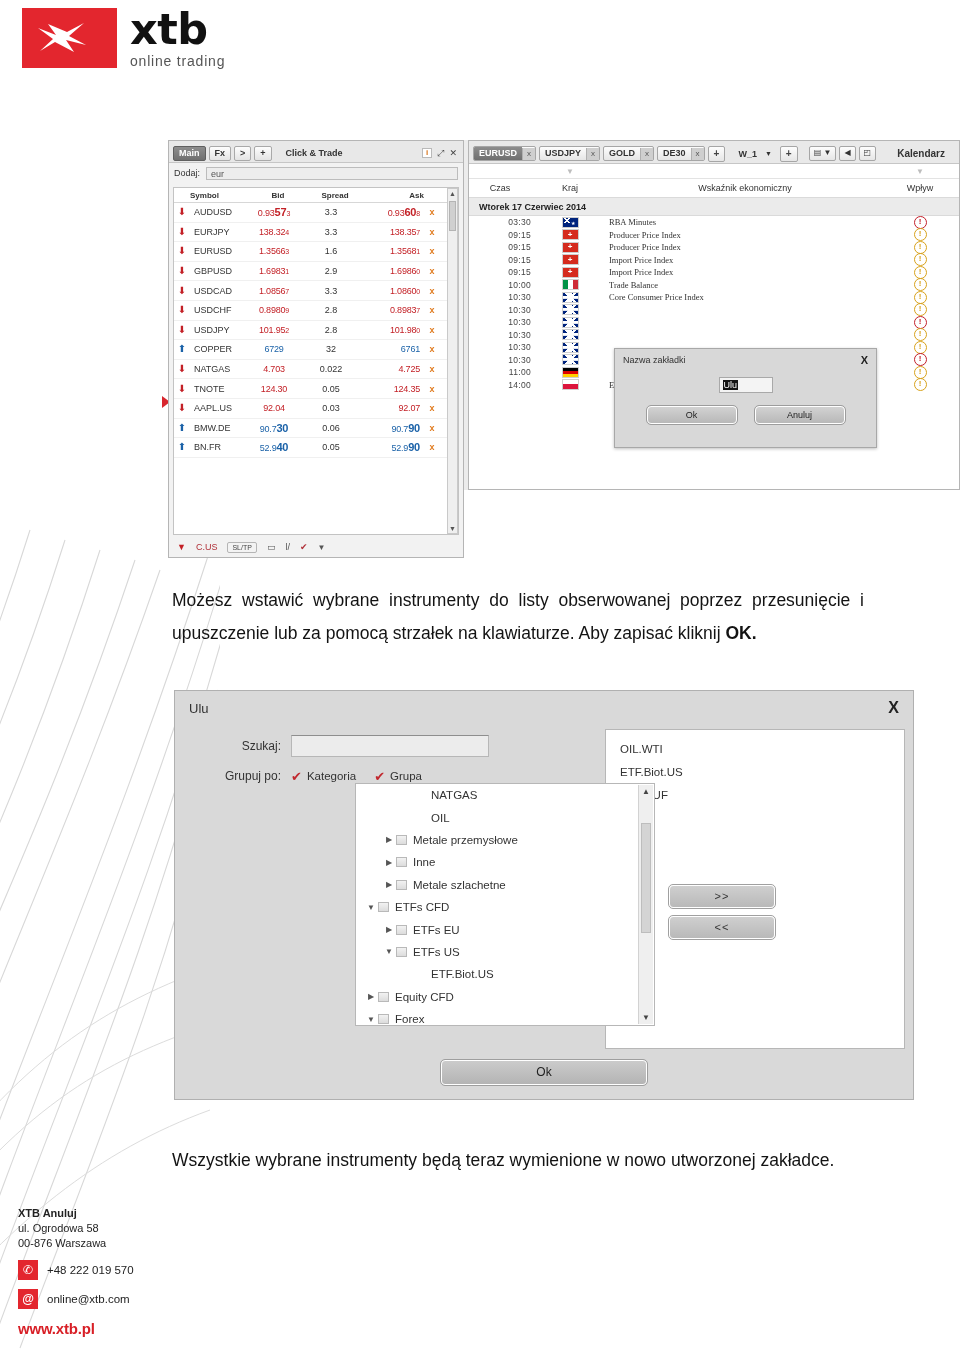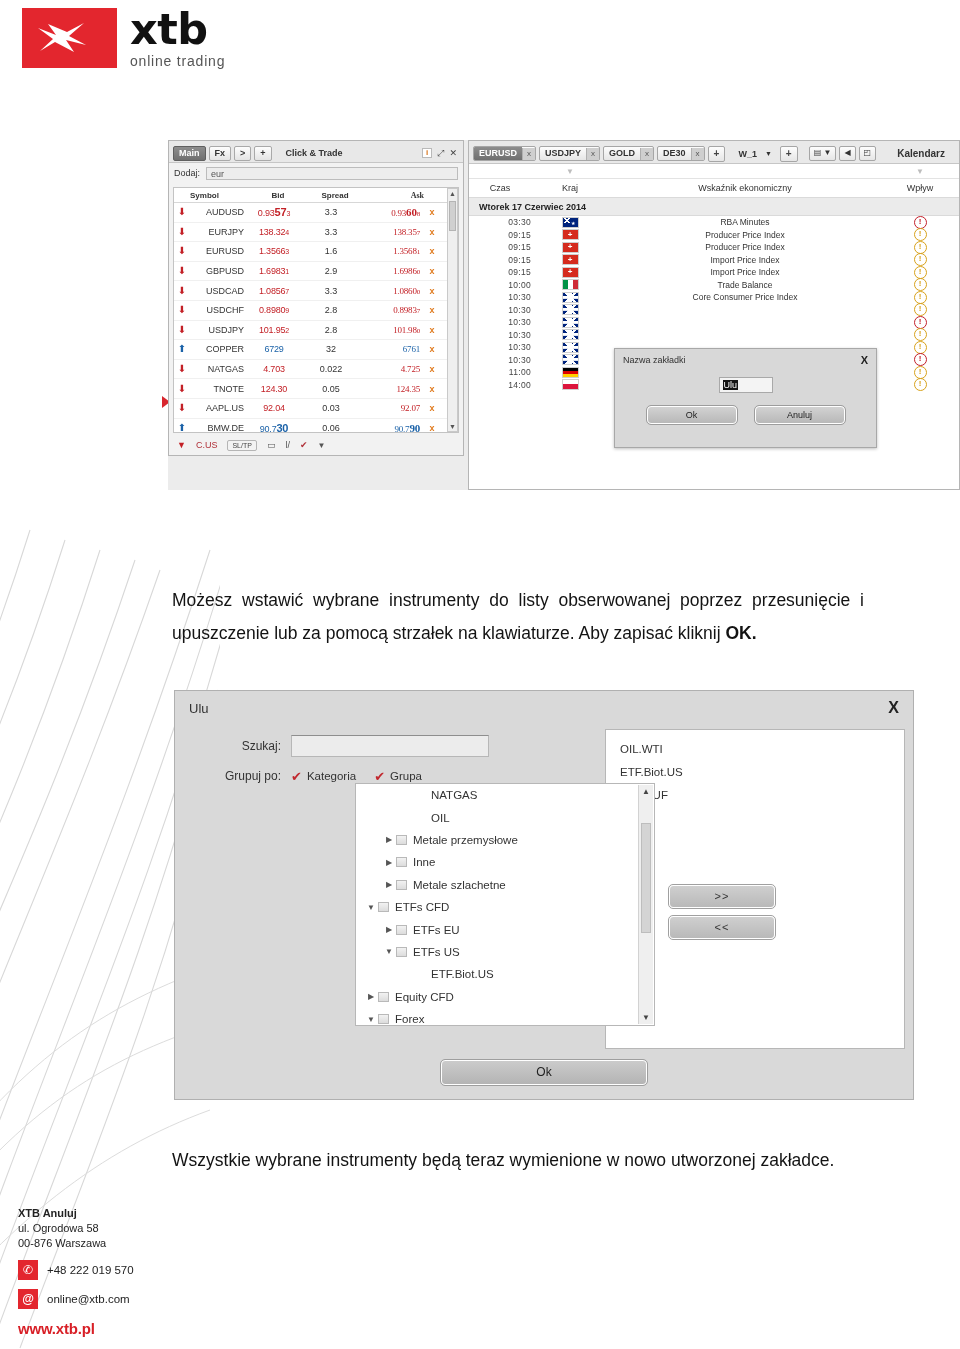--- a/index.html
+++ b/index.html
@@ -21,21 +21,21 @@
   .logo-text{line-height:1;}
   .logo-word{font-size:43px;font-weight:bold;letter-spacing:-0.5px;color:#111;font-family:"DejaVu Sans",sans-serif;}
   .logo-sub{font-size:14px;color:#555;letter-spacing:0.8px;margin-top:3px;font-family:"Liberation Sans",sans-serif;}
 
   
   .shot{position:absolute;z-index:2;background:#f1f1f1;border:1px solid #b9b9b9;box-sizing:border-box;}
 
   
   #platform-shot{left:168px;top:140px;width:792px;height:350px;background:#ececec;border:none;}
 
-  .mw-panel{position:absolute;left:0;top:0;width:296px;height:316px;background:#f2f2f2;
+  .mw-panel{position:absolute;left:0;top:0;width:296px;height:418px;background:#f2f2f2;
             border:1px solid #b5b5b5;box-sizing:border-box;}
   .mw-tabrow{display:flex;align-items:center;height:22px;padding:3px 3px 0 4px;gap:3px;
              background:#e8e8e8;border-bottom:1px solid #c6c6c6;box-sizing:border-box;}
   .tabbtn{font-size:9px;font-weight:bold;padding:2px 5px;border:1px solid #a9a9a9;border-radius:2px;
           background:linear-gradient(#fdfdfd,#e4e4e4);color:#333;line-height:1;white-space:nowrap;}
   .tabbtn.active{background:linear-gradient(#8d8d8d,#707070);color:#fff;border-color:#5f5f5f;}
   .tab-ct{font-size:9px;font-weight:bold;color:#333;padding:2px 10px;border:1px solid transparent;white-space:nowrap;}
   .mw-icons{margin-left:auto;display:flex;align-items:center;gap:5px;padding-right:3px;}
   .ic{font-size:9px;color:#444;line-height:1;}
   .ic.info{color:#d8731a;border:1px solid #b9b9b9;background:#fff;padding:0 3px;font-weight:bold;font-size:8px;}
@@ -43,24 +43,24 @@
   .mw-add{display:flex;align-items:center;height:20px;padding:0 5px;gap:6px;background:#f2f2f2;}
   .mw-add .lbl{font-size:9px;color:#333;}
   .mw-add .fld{flex:1;height:13px;background:#ededed;border:1px solid #bcbcbc;font-size:9px;
                color:#555;padding:0 4px;line-height:13px;box-sizing:border-box;}
 
   .mw-table{position:absolute;left:4px;top:46px;right:4px;bottom:22px;background:#fff;
             border:1px solid #c3c3c3;box-sizing:border-box;overflow:hidden;}
   .mw-head{display:flex;font-size:8px;font-weight:bold;color:#333;height:14px;align-items:center;
            border-bottom:1px solid #d7d7d7;background:#fff;}
   .col-a{width:16px;} .col-sym{width:58px;} .col-bid{width:60px;text-align:center;}
-  .col-spr{width:54px;text-align:center;} .col-ask{width:62px;text-align:right;font-family:Liberation Serif, serif;} .col-x{width:24px;text-align:center;}
+  .col-spr{width:54px;text-align:center;} .col-ask{width:62px;text-align:right;} .col-x{width:24px;text-align:center;}
   .mw-row{display:flex;align-items:center;height:18.6px;font-size:9px;border-bottom:1px solid #f0f0f0;}
   .mw-row .sym{color:#333;font-size:9px;overflow:hidden;white-space:nowrap;text-overflow:clip;padding-left:4px;
-               width:54px;box-sizing:border-box;text-align:right;}
+               width:54px;box-sizing:border-box;}
   .arrow{font-size:10px;line-height:1;text-align:center;width:16px;}
   .dn{color:#c32026;} .up{color:#1b62a8;}
   .px{font-variant-numeric:tabular-nums;letter-spacing:-0.2px;}
   .px b{font-size:11px;}
   .px sub{font-size:7px;vertical-align:baseline;}
   .spread{color:#333;}
   .xcell{color:#e07b1f;font-size:9px;font-weight:bold;}
   .mw-scroll{position:absolute;right:5px;top:47px;width:11px;bottom:23px;background:#efefef;border:1px solid #c9c9c9;box-sizing:border-box;}
   .mw-scroll .thumb{position:absolute;left:1px;right:1px;top:12px;height:28px;background:#d0d0d0;border:1px solid #b4b4b4;}
   .mw-scroll .ar{position:absolute;left:0;right:0;font-size:7px;text-align:center;color:#555;}
@@ -94,21 +94,21 @@
   .funnel{font-size:8px;color:#bdbdbd;}
   .cal-head{display:flex;font-size:9px;color:#333;height:18px;align-items:center;background:#fff;}
   .cc-time{width:62px;text-align:center;} .cc-country{width:78px;text-align:center;}
   .cc-ind{flex:1;text-align:center;} .cc-imp{width:78px;text-align:center;}
   .cal-daterow{height:17px;display:flex;align-items:center;padding-left:10px;font-size:9px;font-weight:bold;
                color:#222;background:#ebebeb;border-top:1px solid #dadada;border-bottom:1px solid #dadada;}
   .cal-row{display:flex;align-items:center;height:12.5px;font-size:8.5px;color:#333;}
   .cal-row .t{width:62px;text-align:right;color:#444;letter-spacing:0.3px;}
   .cal-row .f{width:78px;display:flex;justify-content:center;}
   .flag{width:17px;height:11px;border:1px solid #cfcfcf;box-sizing:border-box;display:block;}
-  .cal-row .n{flex:1;text-align:center;}
+  .cal-row .n{flex:1;text-align:left;font-family:Liberation Serif, serif;}
   .cal-row .i{width:78px;text-align:center;}
   .bang{display:inline-block;width:11px;height:11px;border-radius:50%;border:1.4px solid #d8a21b;
         color:#d8a21b;font-size:8px;line-height:9px;font-weight:bold;text-align:center;}
   .bang.hi{border-color:#c3202a;color:#c3202a;}
 
   
   .mini-modal{position:absolute;left:145px;top:207px;width:263px;height:100px;background:#d8d8d8;
               border:1px solid #a8a8a8;box-shadow:0 1px 3px rgba(0,0,0,.25);box-sizing:border-box;}
   .mini-modal .mhead{display:flex;align-items:center;height:22px;padding:0 8px;font-size:9px;color:#333;}
   .mini-modal .mhead .x{margin-left:auto;font-weight:bold;font-size:11px;color:#222;}

